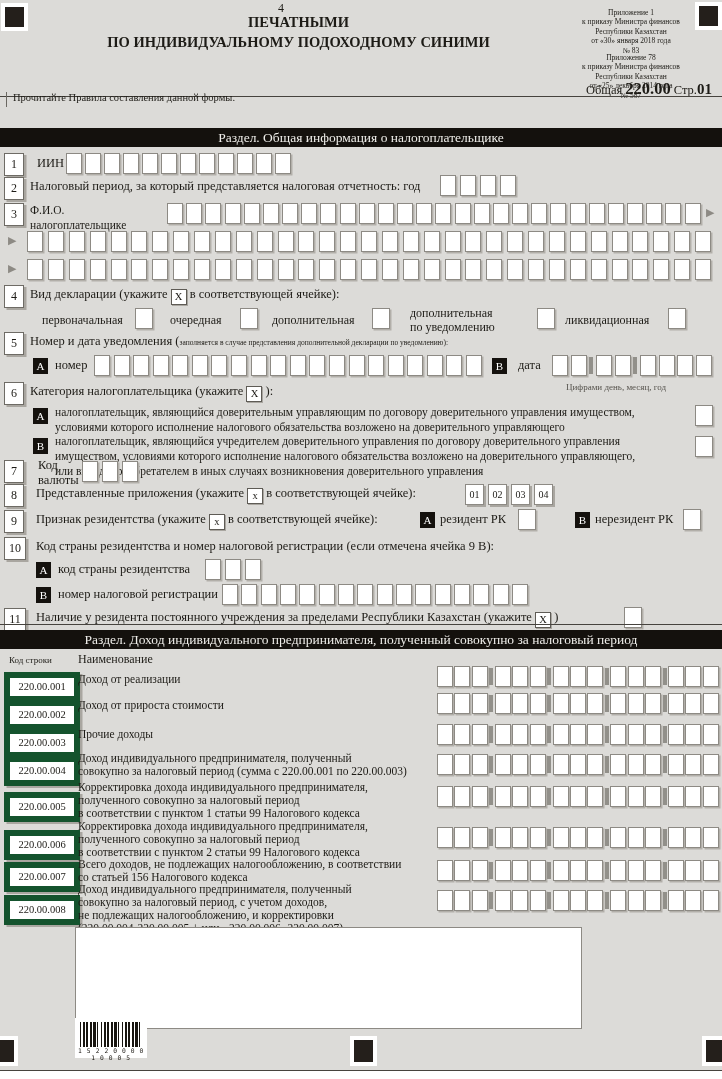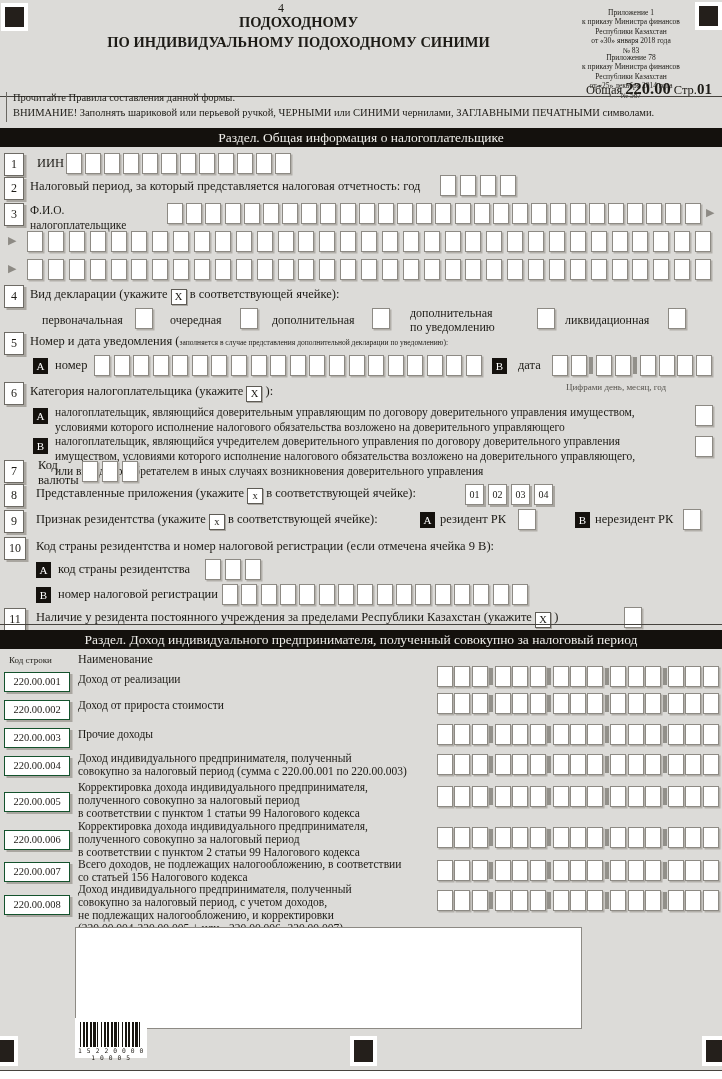--- a/index.html
+++ b/index.html
@@ -48,21 +48,21 @@
   .ab{background:#14110d;color:#fff;width:15px;height:16px;text-align:center;
       font-size:11px;line-height:16px;flex:0 0 auto;}
   .lbl{font-size:12.5px;}
   .arrow{color:#8d8a84;font-size:11px;line-height:19px;}
 
   .abs{position:absolute;}
   .optlbl{font-size:12px;}
   .smallnote{font-size:7.5px;}
   .hint{font-size:9px;color:#55524c;}
 
-  .codebox{position:absolute;left:4px;width:64px;background:#fff;border:1px solid #14532d;
+  .codebox{position:absolute;left:4px;width:64px;background:#fff;border:6px solid #14532d;
            box-shadow:2.5px 2px 0 #a9a6a0;text-align:center;font-size:10.5px;
            height:18px;line-height:18px;}
   .rowname{position:absolute;left:78px;font-size:11.5px;line-height:1.14;white-space:pre-line;}
   .amt{position:absolute;left:437px;width:282px;display:flex;justify-content:space-between;}
   .colhead-code{position:absolute;left:9px;font-size:9px;}
   .colhead-name{position:absolute;left:78px;font-size:12px;}
   .numbox{width:17px;height:19px;background:#fff;border:1px solid #8d8a84;
           box-shadow:2px 2px 0 #a9a6a0;text-align:center;font-size:10px;line-height:19px;}
 
   .freebox{position:absolute;left:75px;top:927px;width:505px;height:100px;background:#fff;
@@ -79,42 +79,41 @@
 </head>
 <body>
 
 <div class="page">
 
   <div class="regmark rm-tl"></div>
   <div class="regmark rm-tr"></div>
 
   <div class="pagenum">4</div>
   <div class="titles">
-    <div>ПОДОХОДНОМУ</div>
+    <div>ПЕЧАТНЫМИ</div>
     <div>ПО ИНДИВИДУАЛЬНОМУ ПОДОХОДНОМУ СИНИМИ</div>
   </div>
   <div class="appendix app1 pre">Приложение 1
 к приказу Министра финансов
 Республики Казахстан
 от «30» января 2018 года
 № 83</div>
   <div class="appendix app2 pre">Приложение 78
 к приказу Министра финансов
 Республики Казахстан
 от «25» декабря 2014 года
 № 587</div>
   <div class="formline">
     <span>Общая</span>
     <b>220.00</b>
     <span>Стр.</span><span class="pg">01</span>
   </div>
   <div class="hr1"></div>
   <div class="notes">
     <div>Прочитайте Правила составления данной формы.</div>
-    <div>ВНИМАНИЕ! Заполнять шариковой или перьевой ручкой, ЧЕРНЫМИ или СИНИМИ чернилами, ЗАГЛАВНЫМИ ПЕЧАТНЫМИ символами.</div>
   </div>
 
   <div class="secbar bar1">Раздел. Общая информация о налогоплательщике</div>
 
   <div class="badge numb" style="top:153px">1</div>
   <div class="abs lbl" style="left:37px;top:156px">ИИН</div>
   <div class="abs cellrow gap3" style="left:66px;top:153px">
       <div class="cell"></div>
       <div class="cell"></div>
       <div class="cell"></div>

